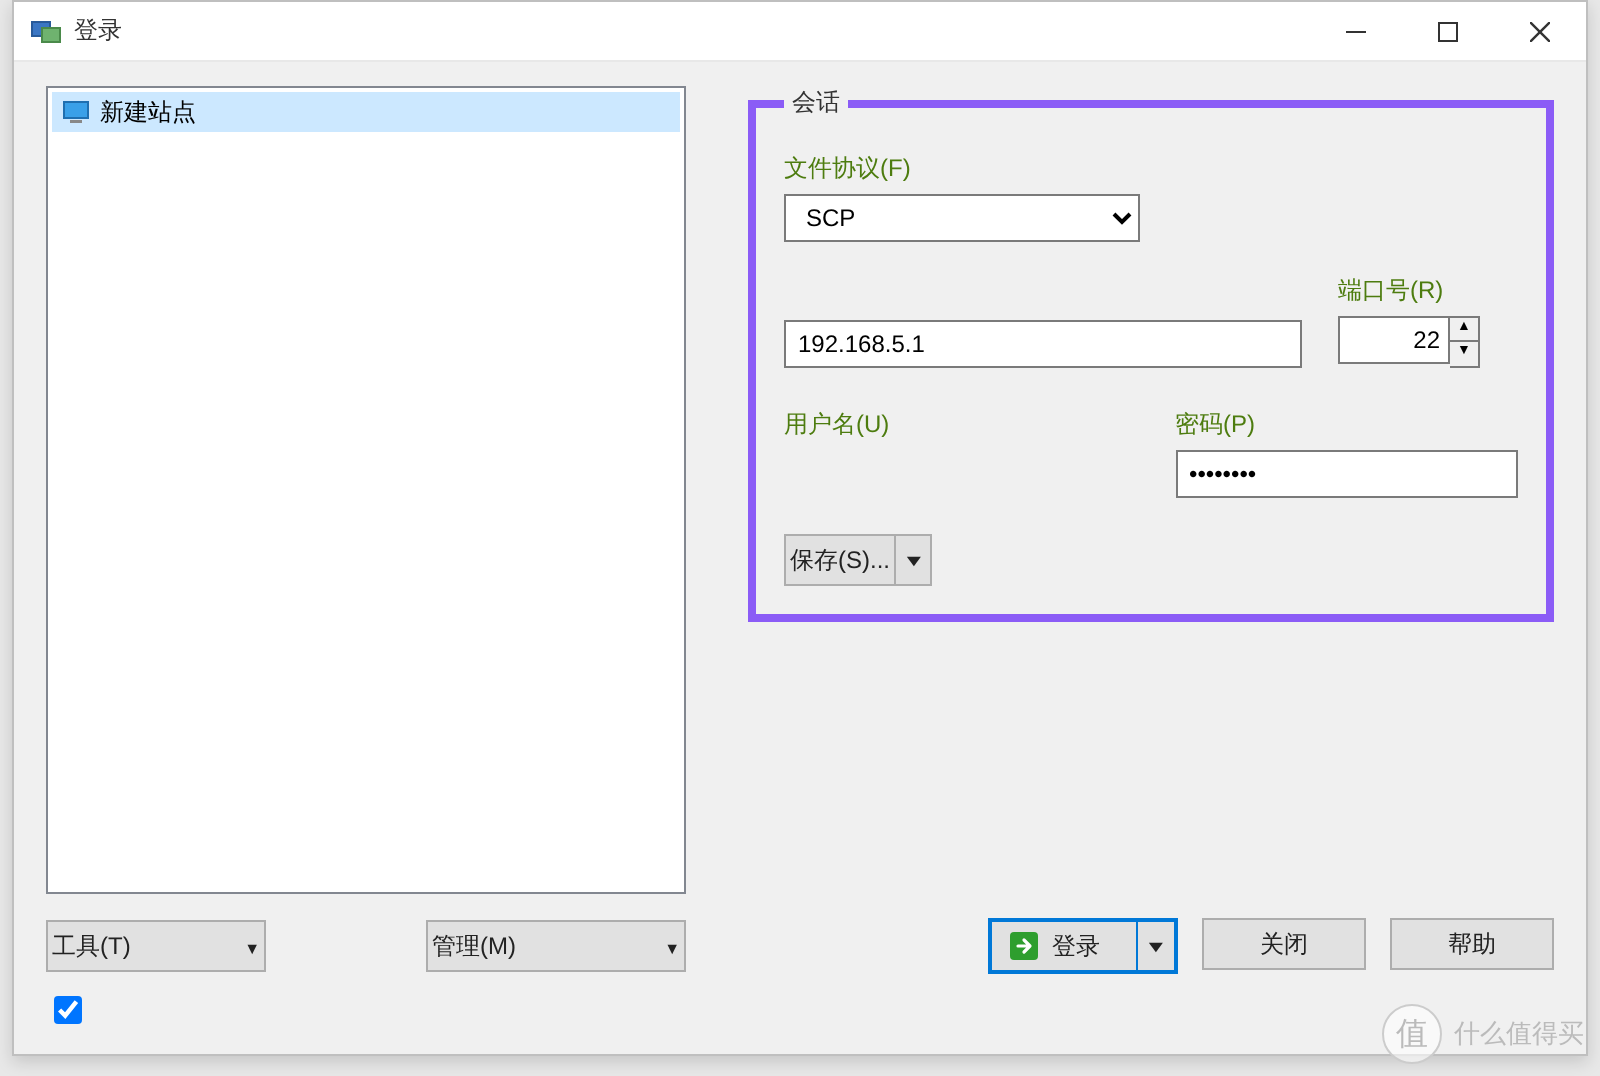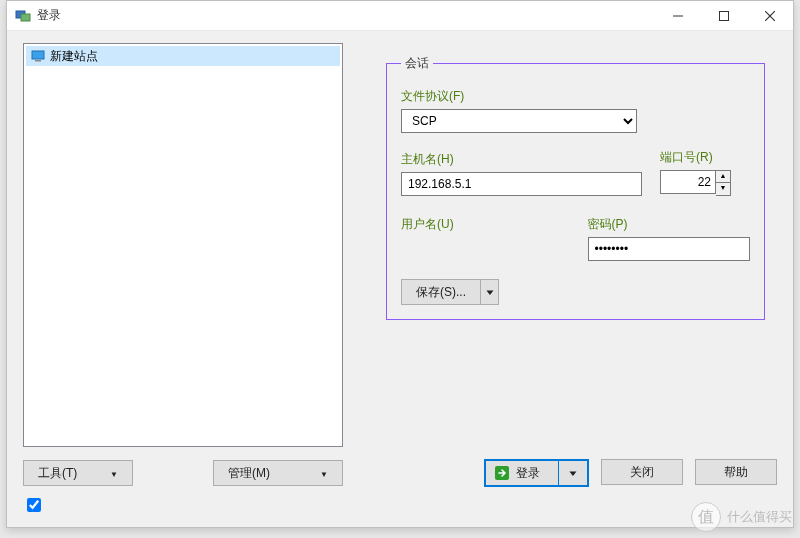--- a/index.html
+++ b/index.html
@@ -60,56 +60,56 @@
   .site-item {
     display: flex; align-items: center;
     height: 20px; padding: 0 4px;
     background: #cce8ff;
     margin: 2px;
   }
   .site-item .mon-icon { width: 16px; height: 16px; margin-right: 4px; display:inline-flex; align-items:center; justify-content:center;}
   .right-col { flex: 1; display: flex; flex-direction: column; }
 
   fieldset.session {
-    border: 1px solid #8b5cf6;
-    margin: 12px;
+    border: 4px solid #8b5cf6;
+    margin: 0;
     padding: 10px 14px 14px 14px;
   }
   fieldset.session legend { padding: 0 4px; color: #333; }
 
   .lbl { display:block; margin: 6px 0 4px 0; color: #4d7c0f; }
   select, input[type=text], input[type=password] {
     background: #ffffff;
     border: 1px solid #7a7a7a;
     height: 24px;
     padding: 0 6px;
     font-family: inherit;
     font-size: 12px;
   }
-  select { width: 236px; }
+  select { width: 178px; }
   .row-host { display: flex; gap: 18px; align-items: flex-end; margin-top: 10px;}
   .row-host .host { flex: 1; }
   .row-host .port { width: 90px; }
   .spin-wrap { display:flex; }
   .spin-wrap input { width: 56px; text-align: right; padding-right: 4px; padding-left: 36px;}
   .spin-btns { display:flex; flex-direction: column; border:1px solid #7a7a7a; border-left:none; }
   .spin-btns div { width: 14px; height: 12px; font-size:7px; line-height:10px; text-align:center; background:#f0f0f0; border-bottom:1px solid #7a7a7a;}
   .spin-btns div:last-child { border-bottom:none;}
 
   .row-user { display:flex; gap: 24px; margin-top: 14px;}
   .row-user > div { flex: 1; }
   .row-user input { width: 100%; }
 
   .row-save { display:flex; justify-content: space-between; margin-top: 18px;}
   .split-btn { display:flex; }
   .btn {
     background: #e1e1e1;
     border: 1px solid #adadad;
     height: 26px;
-    padding: 0 14px;
+    padding: 0 2px;
     display:inline-flex; align-items:center; justify-content:center;
     font-family: inherit; font-size: 12px; color:#222;
   }
   .split-btn .drop { width: 18px; padding:0; border-left: none;}
   .caret-down::after { content:"▼"; font-size:8px; transform: scaleX(1.5); }
 
   .bottom-row {
     display:flex; align-items:center; gap: 14px;
     margin-top: 12px;
   }
@@ -189,21 +189,20 @@
         <fieldset class="session">
           <legend>会话</legend>
 
           <label class="lbl">文件协议(F)</label>
           <select>
             <option>SCP</option>
           </select>
 
           <div class="row-host">
             <div class="host">
-              <label class="lbl">主机名(H)</label>
               <input type="text" class="full" value="192.168.5.1" style="">
             </div>
             <div class="port">
               <label class="lbl">端口号(R)</label>
               <div class="spin-wrap">
                 <input type="text" value="22" style="">
                 <div class="spin-btns">
                   <div>▲</div>
                   <div>▼</div>
                 </div>

